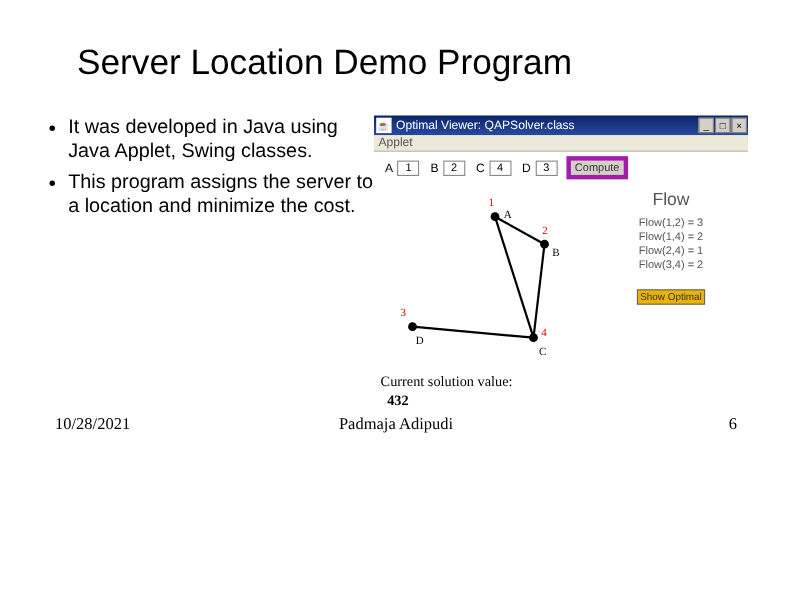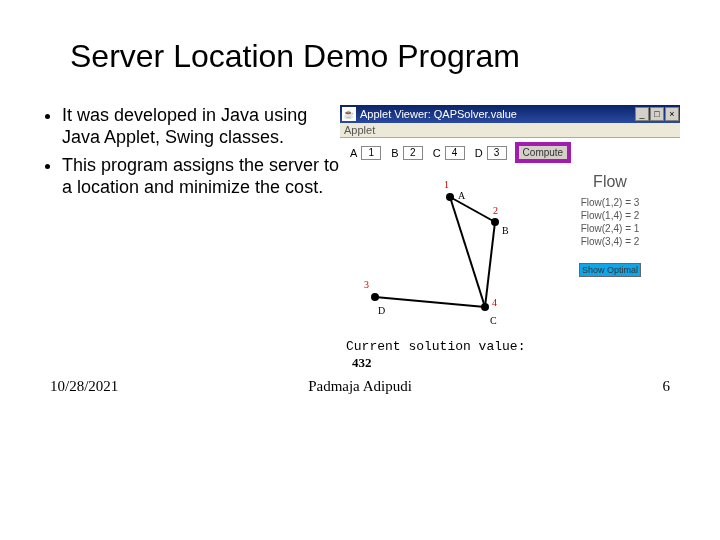--- a/index.html
+++ b/index.html
@@ -129,31 +129,31 @@
   .side {
     flex:1;
     font-size:10px;
     color:#555;
     padding:4px 2px;
     text-align:center;
   }
   .side div { margin:2px 0; }
   .side .hdr1 { font-size:16px; margin-bottom:6px; }
   .side .optbtn {
-    background:#0ea5e9;
+    background:#eab308;
     border:1px solid #666;
     font-size:9px;
     padding:1px 2px;
     margin-top:14px;
     display:inline-block;
     color:#333;
     cursor:pointer;
   }
   .solution {
-    font-family:Liberation Mono, monospace;
+    font-family:Liberation Serif, serif;
     font-size:13px;
     padding:2px 6px 1px 6px;
   }
   .solval {
     font-family:"Times New Roman", serif;
     font-size:13px;
     font-weight:bold;
     padding:0 6px 6px 12px;
   }
   .statusbar {
@@ -192,21 +192,21 @@
     <div class="left">
       <ul class="bullets">
         <li>It was developed in Java using Java Applet, Swing classes.</li>
         <li>This program assigns the server to a location and minimize the cost.</li>
       </ul>
     </div>
 
     <div class="applet">
       <div class="titlebar">
         <span class="coffee">☕</span>
-        <span>Applet Viewer: QAPSolver.value</span>
+        <span>Optimal Viewer: QAPSolver.class</span>
         <div class="winbtns">
           <span>_</span>
           <span>□</span>
           <span>×</span>
         </div>
       </div>
       <div class="menubar">Applet</div>
 
       <div class="topcontrols">
         <span class="lbl">A</span>

